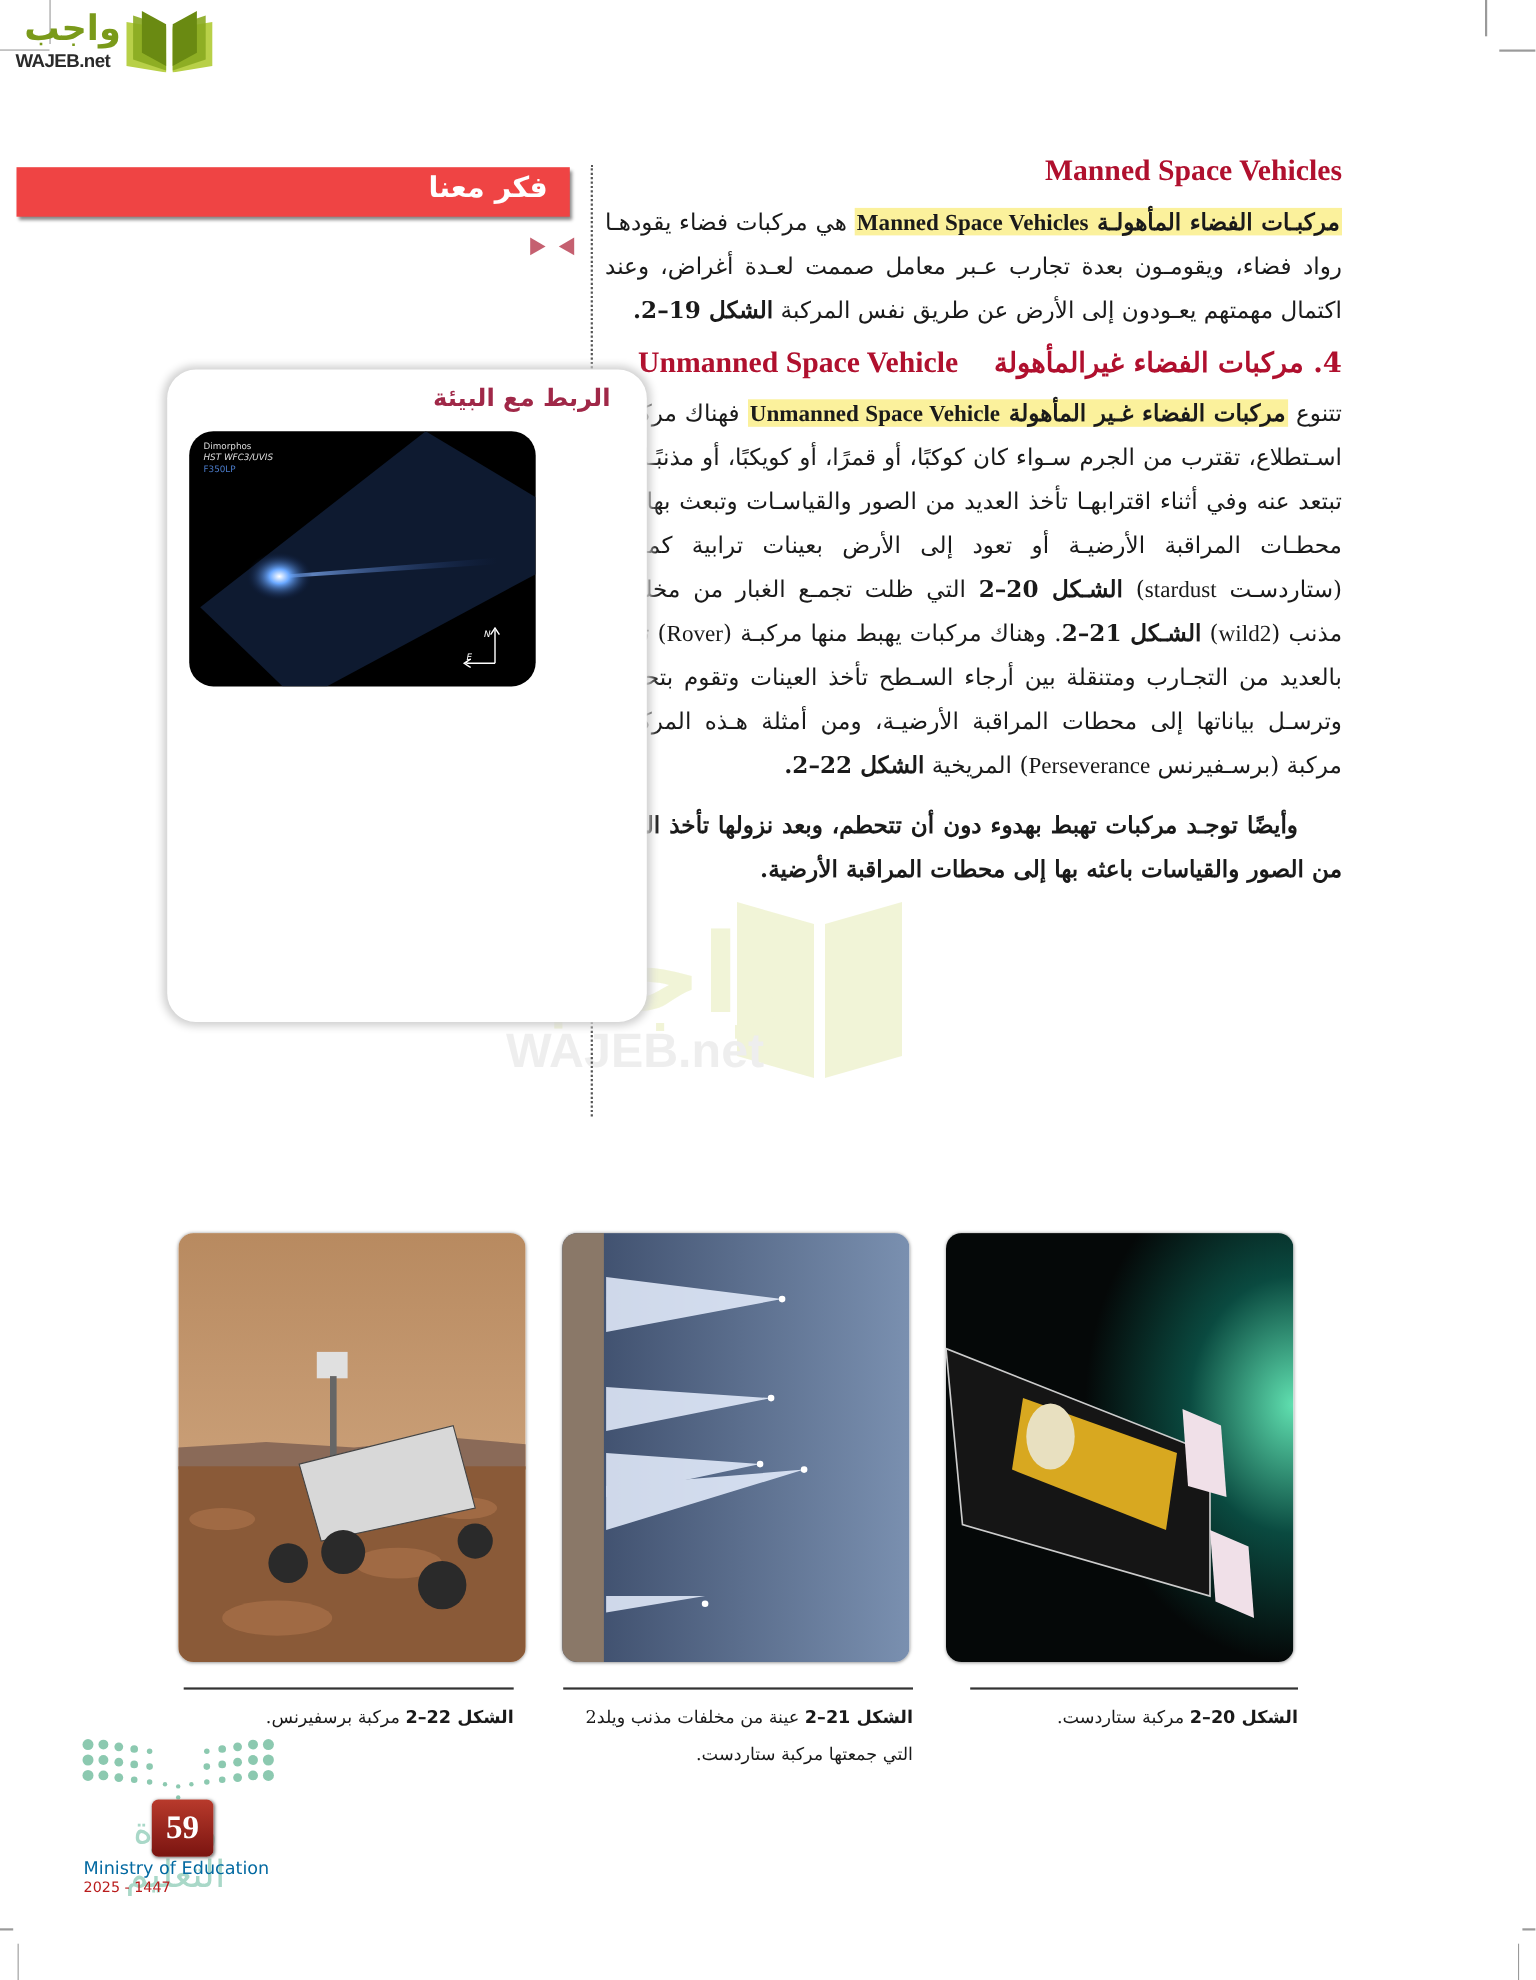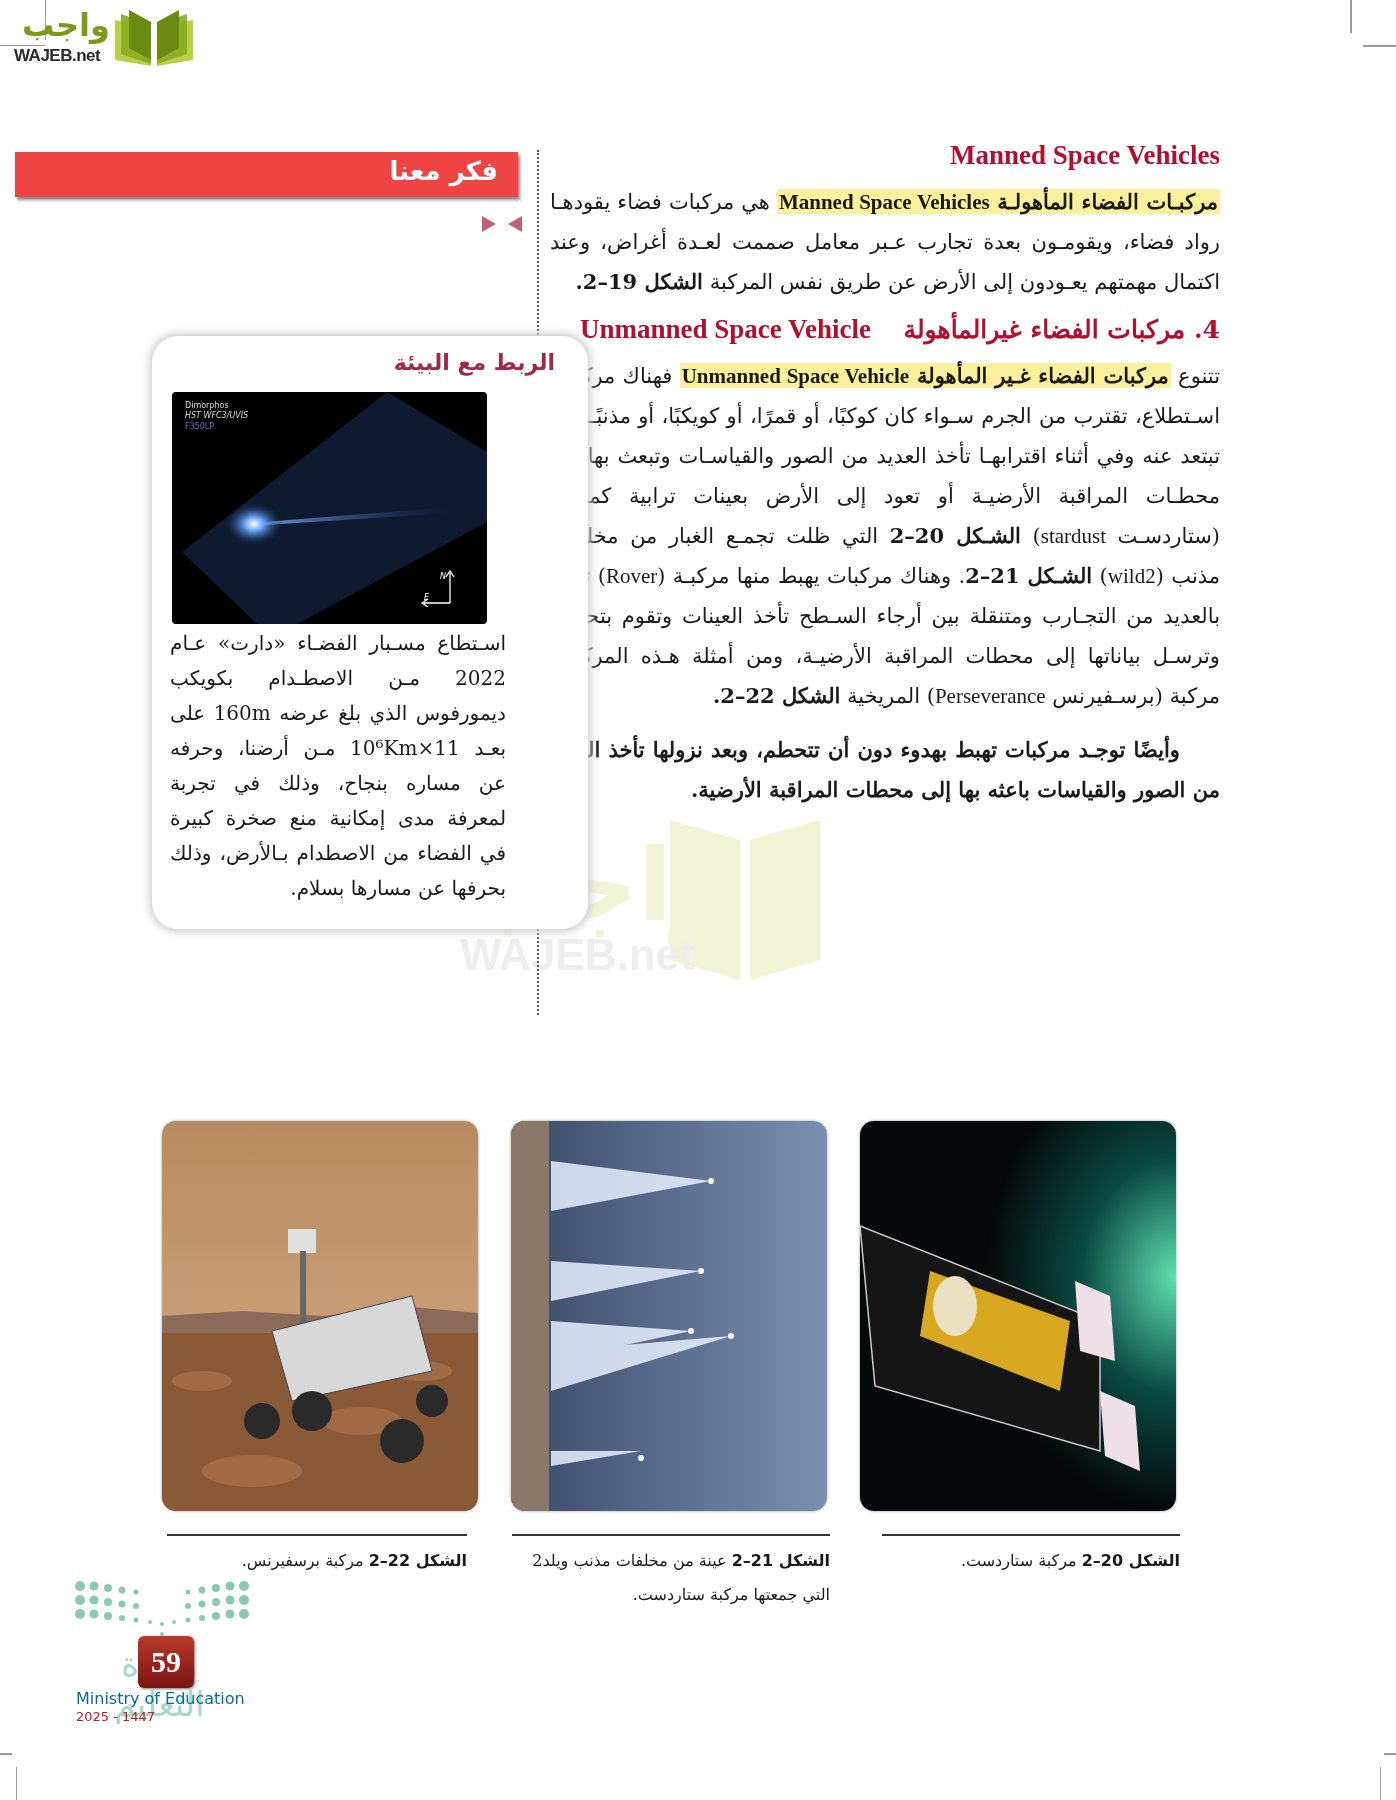--- a/index.html
+++ b/index.html
@@ -28,21 +28,21 @@
     .divider-v { left: 537px; top: 150px; height: 865px; border-left: 2px dotted #555; }
     
     .fikr-bar { left: 15px; top: 152px; width: 503px; height: 45px; background: #ef4444; box-shadow: 2px 3px 3px #888; }
     .fikr-title { position: absolute; right: 20px; top: 4px; color: #fff; font-family: "DejaVu Sans", sans-serif; font-weight: bold; font-size: 26px; }
     .fikr-q { left: 150px; top: 205px; width: 372px; direction: rtl; font-family: "DejaVu Sans", sans-serif; font-weight: bold; font-size: 15px; line-height: 36px; color: #1a1a1a; text-align: justify; }
     .tri { display: inline-block; width: 0; height: 0; border-top: 8px solid transparent; border-bottom: 8px solid transparent; vertical-align: middle; }
     .tri-l { border-right: 14px solid #c56070; margin-left: 6px; }
     .tri-r { border-left: 14px solid #c56070; margin-right: 6px; }
     .env-box { left: 152px; top: 336px; width: 436px; height: 593px; background: #fff; border-radius: 26px; box-shadow: 0 0 8px 3px #cfcfcf; }
     .env-title { position: absolute; right: 33px; top: 14px; font-family: "DejaVu Sans", sans-serif; font-weight: bold; color: #a02848; font-size: 22px; direction: rtl; }
-    .env-img { position: absolute; left: 20px; top: 56px; width: 315px; height: 232px; background: #000; border-radius: 4px; overflow: hidden; }
+    .env-img { position: absolute; left: 20px; top: 56px; width: 315px; height: 232px; background: #000; border-radius: 22px; overflow: hidden; }
     .env-img .txt1 { position: absolute; left: 13px; top: 9px; color: #ddd; font-family: "DejaVu Sans", sans-serif; font-size: 8px; line-height: 10px; }
     .env-img .txt2 { position: absolute; left: 13px; top: 30px; color: #4a7ac8; font-family: "DejaVu Sans", sans-serif; font-size: 8px; }
     .env-text { position: absolute; left: 18px; top: 290px; width: 336px; direction: rtl; font-size: 20px; line-height: 35px; text-align: justify; }
     
     .fig { top: 1121px; width: 316px; height: 390px; border-radius: 14px; overflow: hidden; box-shadow: 0 0 3px #999; }
     .cap-line { top: 1534px; height: 2px; background: #333; }
     .cap { top: 1544px; direction: rtl; font-size: 16px; line-height: 34px; }
     .cap .b { font-family: "DejaVu Sans", sans-serif; }
     
     .ministry { left: 72px; top: 1578px; width: 190px; height: 150px; }
@@ -138,21 +138,20 @@
       <ellipse cx="82" cy="132" rx="30" ry="22" fill="url(#core)"></ellipse>
     </svg>
     <span class="txt1"><span>Dimorphos</span><br><i>HST WFC3/UVIS</i></span>
     <span class="txt2">F350LP</span>
     <svg style="position:absolute;left:248px;top:175px;" width="40" height="40" viewBox="0 0 40 40">
       <path d="M30 36 L30 6 M26 10 L30 4 L34 10 M30 36 L4 36 M8 32 L2 36 L8 40" stroke="#fff" stroke-width="1.3" fill="none"></path>
       <text x="20" y="12" fill="#fff" font-size="8" font-family="DejaVu Sans, sans-serif" font-style="italic">N</text>
       <text x="4" y="33" fill="#fff" font-size="8" font-family="DejaVu Sans, sans-serif" font-style="italic">E</text>
     </svg>
   </div>
-  <div class="env-text">اسـتطاع مسـبار الفضـاء «دارت» عـام 2022 مـن الاصطـدام بكويكب ديمورفوس الذي بلغ عرضه 160m على بعـد 11×10⁶Km مـن أرضنا، وحرفه عن مساره بنجاح، وذلك في تجربة لمعرفة مدى إمكانية منع صخرة كبيرة في الفضاء من الاصطدام بـالأرض، وذلك بحرفها عن مسارها بسلام.</div>
 </div>
 
 <div class="abs fig" style="left:162px;">
   <svg width="316" height="390" viewBox="0 0 316 390">
     <defs>
         <linearGradient id="marssky" x1="0" y1="0" x2="0" y2="1">
           <stop offset="0" stop-color="#b88a60"></stop>
           <stop offset="1" stop-color="#d8b08a"></stop>
         </linearGradient>
       </defs>

